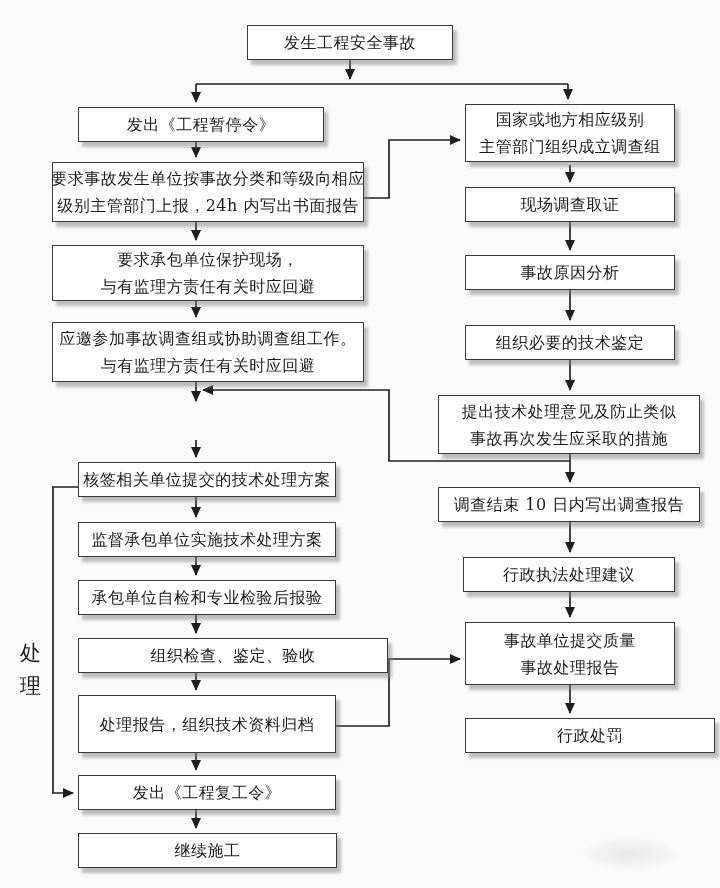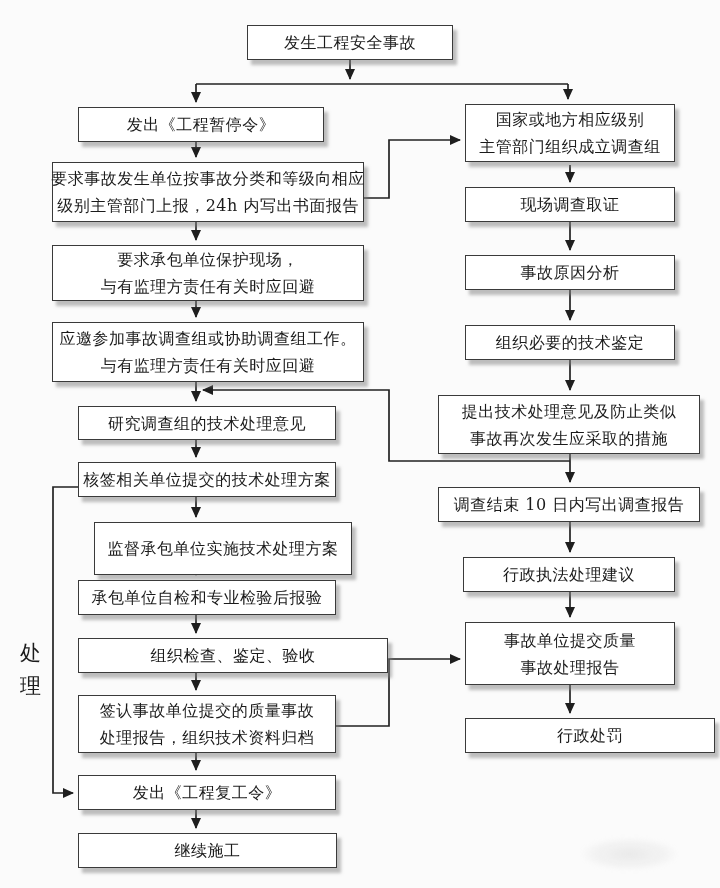--- a/index.html
+++ b/index.html
@@ -111,42 +111,38 @@
   <div class="node" style="left:52px;top:245px;width:312px;height:56px">
     <span class="line">要求承包单位保护现场，</span>
     <span class="line">与有监理方责任有关时应回避</span>
   </div>
 
   <div class="node" style="left:52px;top:322px;width:312px;height:60px">
     <span class="line">应邀参加事故调查组或协助调查组工作。</span>
     <span class="line">与有监理方责任有关时应回避</span>
   </div>
 
-  <div class="node" style="left:78px;top:406px;width:258px;height:34px">
-    <span class="line">研究调查组的技术处理意见</span>
-  </div>
 
   <div class="node" style="left:78px;top:462px;width:258px;height:35px">
     <span class="line">核签相关单位提交的技术处理方案</span>
   </div>
 
-  <div class="node" style="left:94px;top:522px;width:258px;height:53px">
+  <div class="node" style="left:78px;top:522px;width:258px;height:35px">
     <span class="line">监督承包单位实施技术处理方案</span>
   </div>
 
   <div class="node" style="left:78px;top:580px;width:258px;height:35px">
     <span class="line">承包单位自检和专业检验后报验</span>
   </div>
 
   <div class="node" style="left:78px;top:638px;width:310px;height:35px">
     <span class="line">组织检查、鉴定、验收</span>
   </div>
 
   <div class="node" style="left:78px;top:695px;width:258px;height:58px">
-    <span class="line">签认事故单位提交的质量事故</span>
     <span class="line">处理报告，组织技术资料归档</span>
   </div>
 
   <div class="node" style="left:78px;top:833px;width:259px;height:35px">
     <span class="line">继续施工</span>
   </div>
 
   <div class="node" style="left:78px;top:775px;width:258px;height:35px">
     <span class="line">发出《工程复工令》</span>
   </div>

